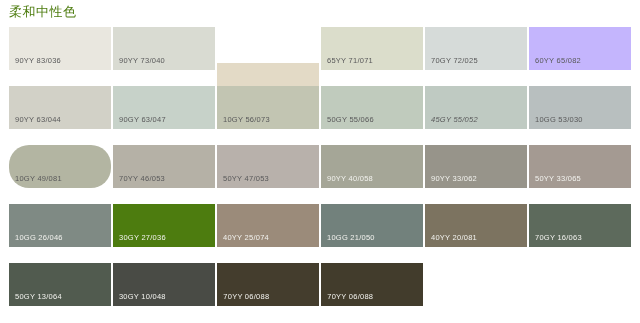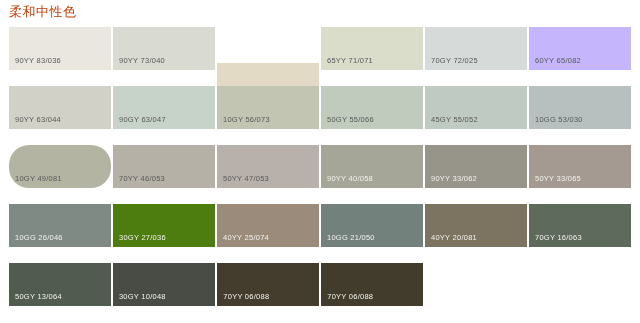--- a/index.html
+++ b/index.html
@@ -18,21 +18,21 @@
     width: 640px;
     height: 323px;
     background: #ffffff;
   }
   .page-title {
     position: absolute;
     left: 9px;
     top: 3px;
     font-size: 13px;
     line-height: 18px;
-    color: #c2410c;
+    color: #4d7c0f;
     letter-spacing: 0.5px;
     white-space: nowrap;
   }
   .palette-grid {
     position: absolute;
     left: 9px;
     top: 27px;
     width: 622px;
     display: flex;
     flex-direction: column;
@@ -104,21 +104,21 @@
         </div>
         <div class="swatch" style="background: rgb(199, 210, 201);">
           <span class="swatch-code code-dark">90GY 63/047</span>
         </div>
         <div class="swatch" style="background: rgb(194, 197, 178);">
           <span class="swatch-code code-dark">10GY 56/073</span>
         </div>
         <div class="swatch" style="background: rgb(192, 203, 189);">
           <span class="swatch-code code-dark">50GY 55/066</span>
         </div>
-        <div class="swatch" style="background: rgb(191, 202, 194);">
+        <div class="swatch" style="background: rgb(191, 202, 194); font-style: italic;">
           <span class="swatch-code code-dark">45GY 55/052</span>
         </div>
         <div class="swatch" style="background: rgb(184, 191, 191);">
           <span class="swatch-code code-dark">10GG 53/030</span>
         </div>
       </div>
       <div class="palette-row">
         <div class="swatch" style="background: rgb(179, 181, 162); border-radius: 20px;">
           <span class="swatch-code code-dark">10GY 49/081</span>
         </div>

